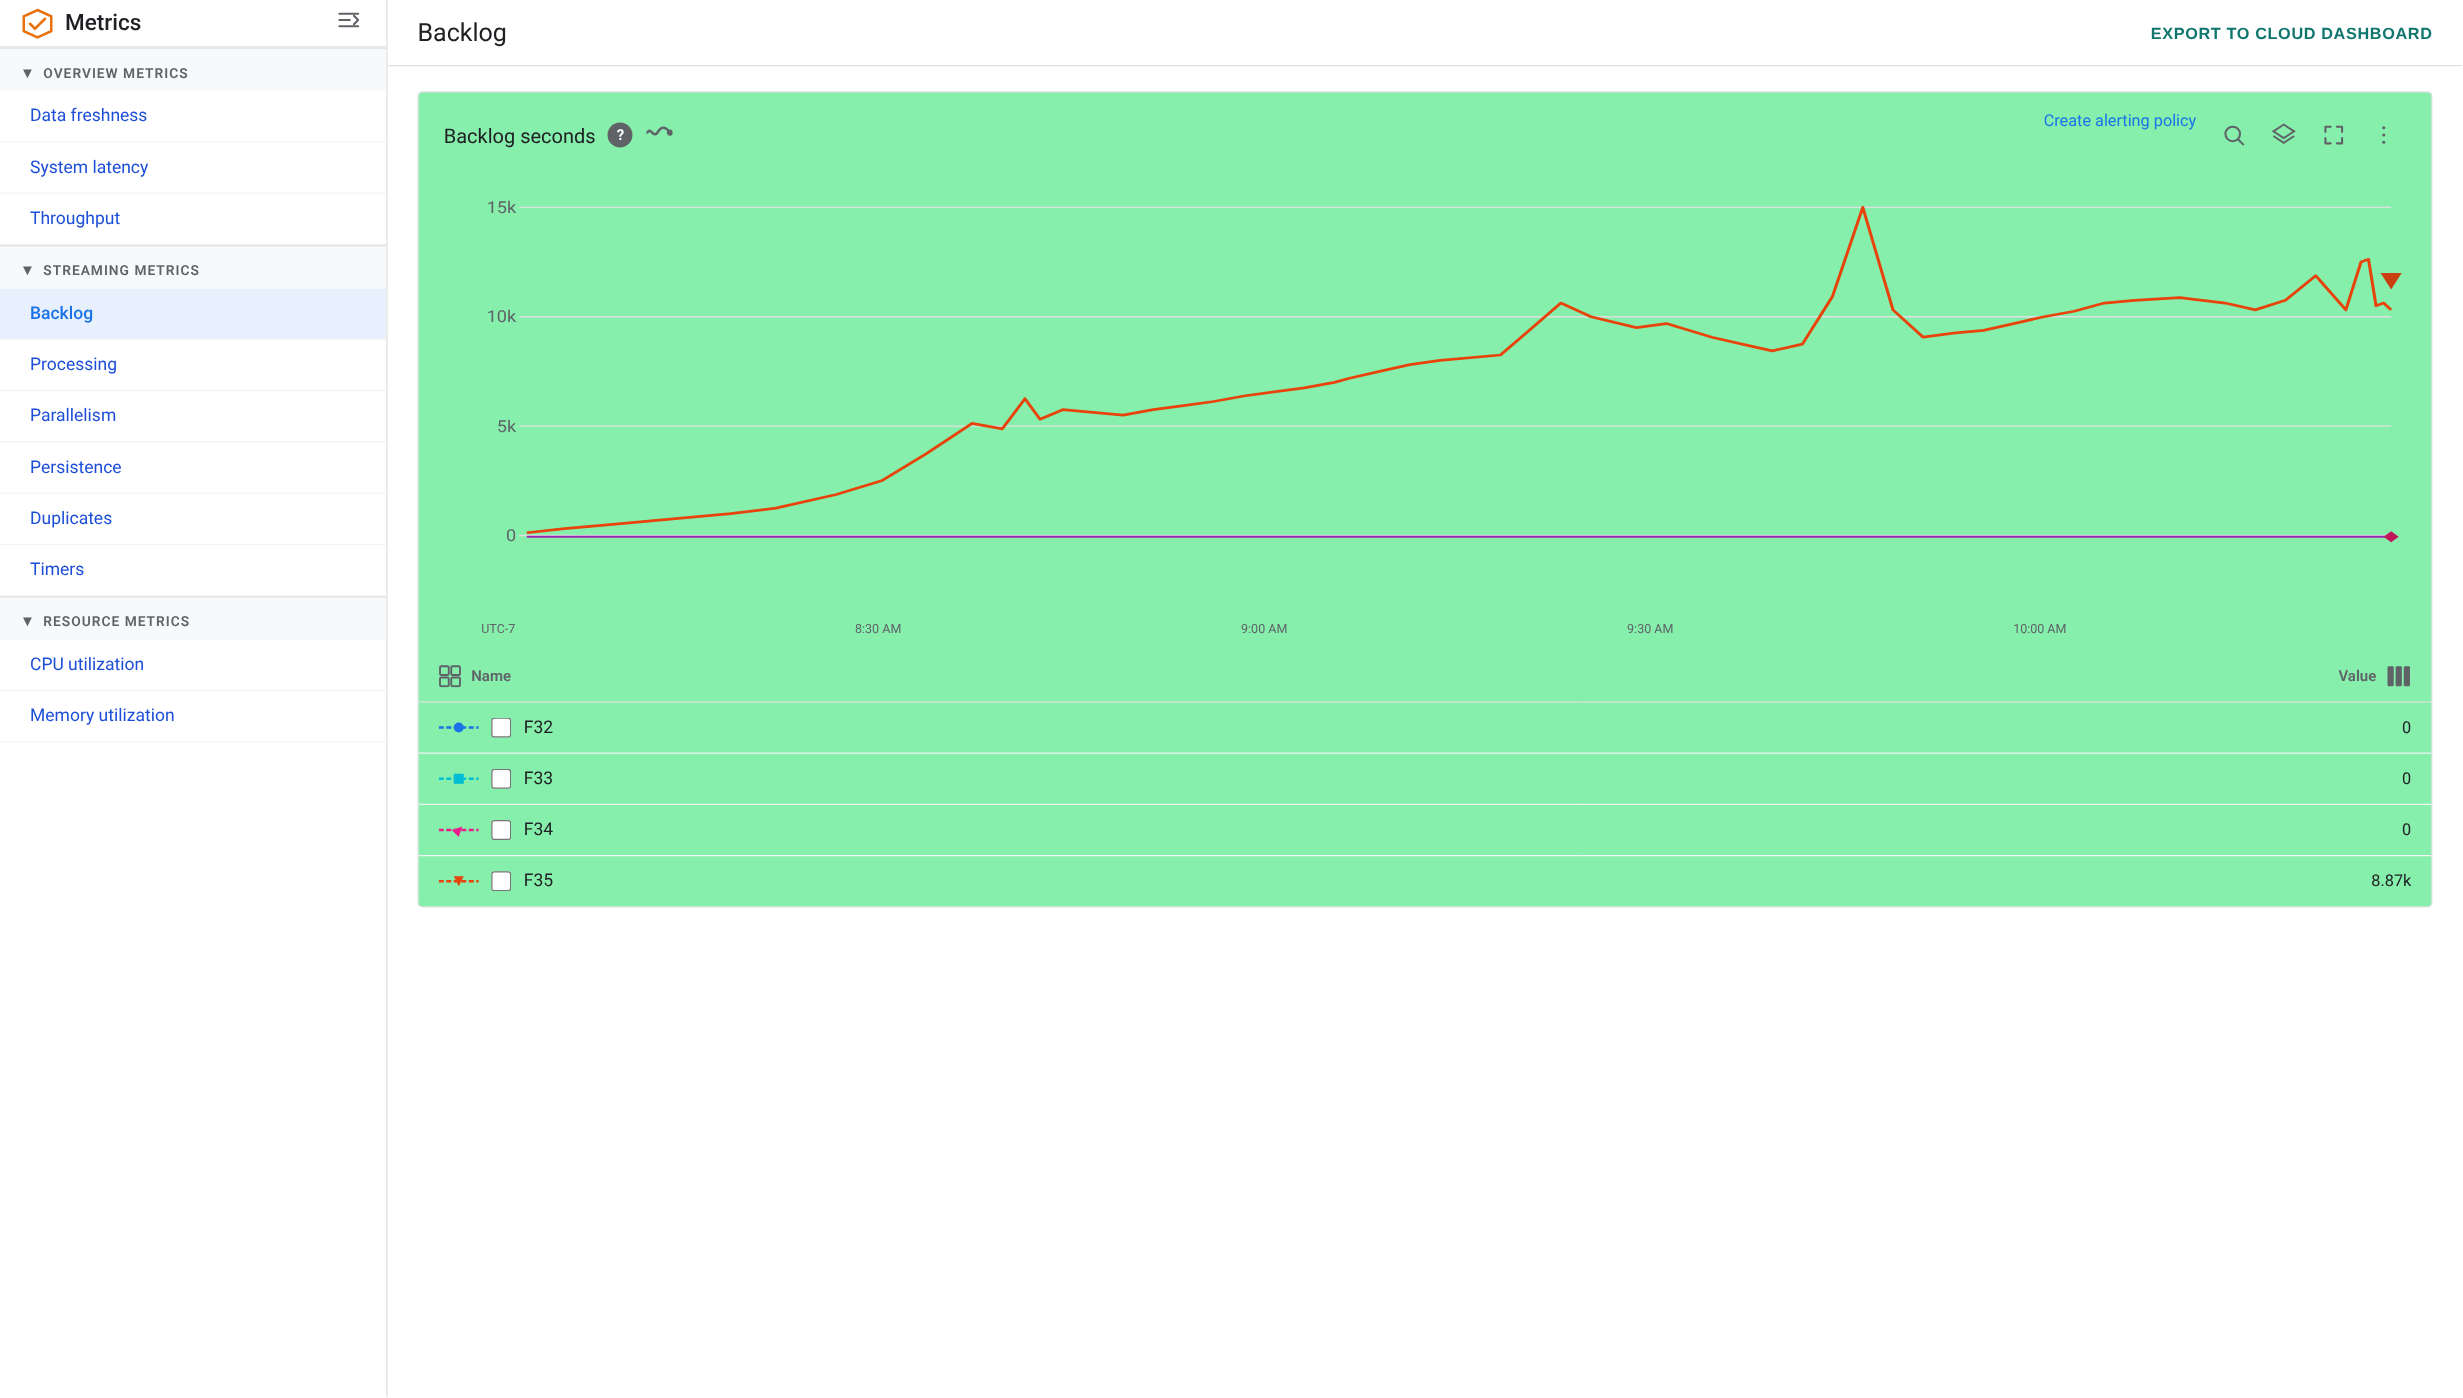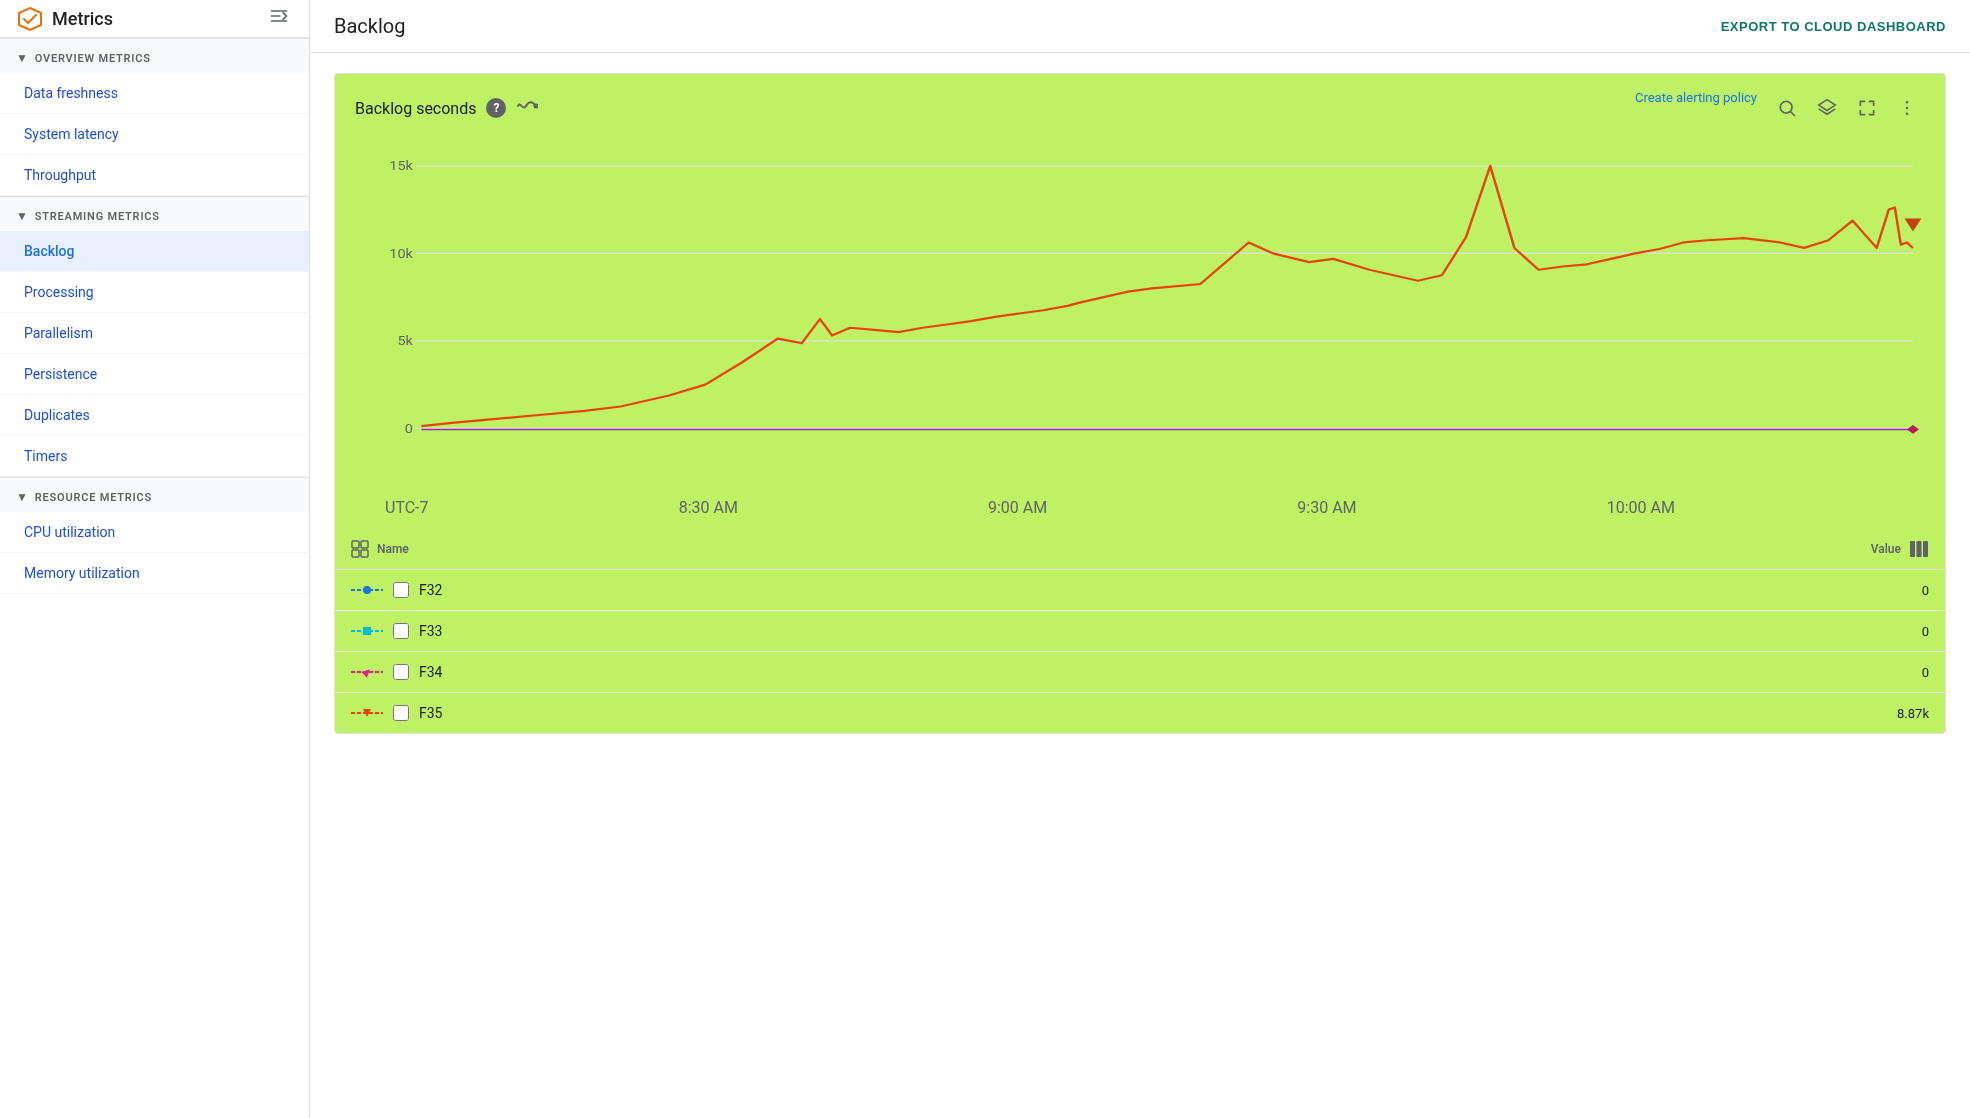--- a/index.html
+++ b/index.html
@@ -108,21 +108,21 @@
     .main-content {
       flex: 1;
       overflow-y: auto;
       padding: 20px 24px;
     }
 
     
     .chart-card {
       border: 1px solid #e0e0e0;
       border-radius: 4px;
-      background: #bef264;
+      background: #86efac;
     }
     .chart-card-header {
       display: flex;
       align-items: center;
       justify-content: space-between;
       padding: 16px 20px 8px 20px;
     }
     .chart-title-area {
       display: flex;
       align-items: center;
@@ -184,21 +184,21 @@
       height: 360px;
     }
     .chart-svg {
       width: 100%;
       height: 100%;
     }
     .chart-x-labels {
       display: flex;
       justify-content: space-between;
       padding: 4px 20px 8px 50px;
-      font-size: 16px;
+      font-size: 10px;
       color: #5f6368;
     }
 
     
     .legend-table {
       width: 100%;
       border-collapse: collapse;
       margin-top: 4px;
     }
     .legend-table th {

